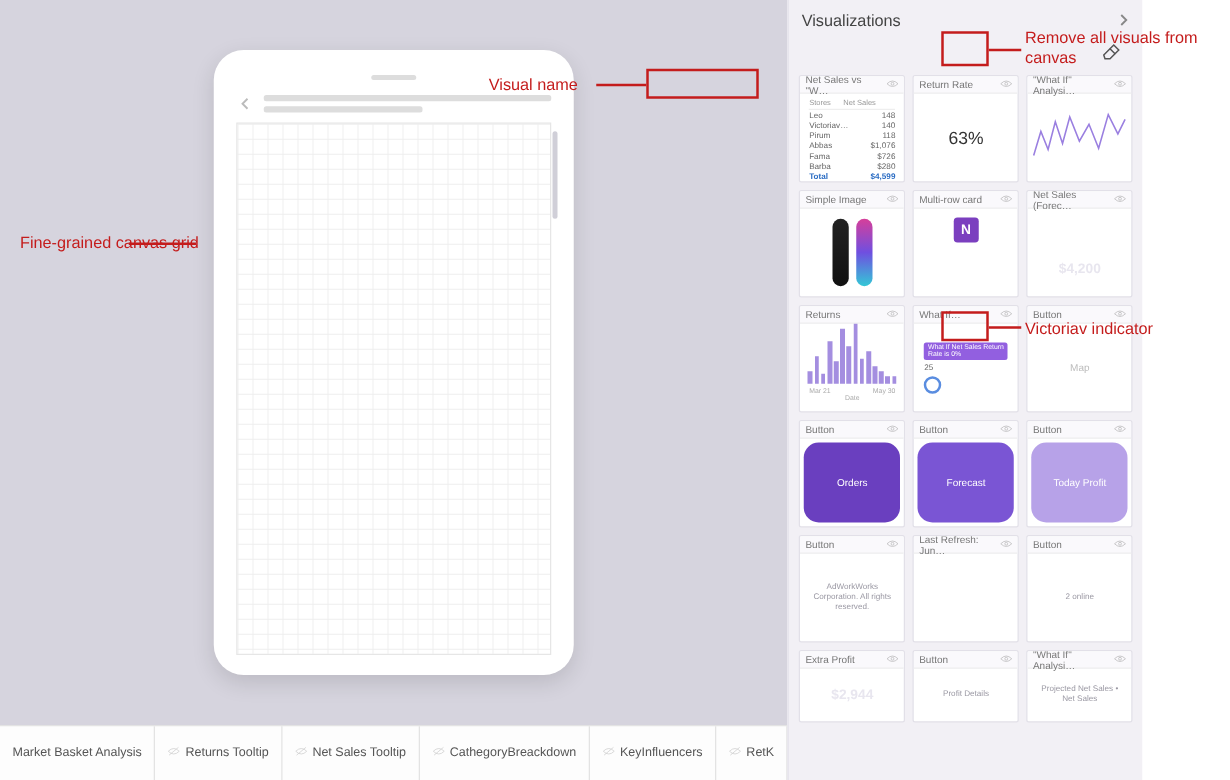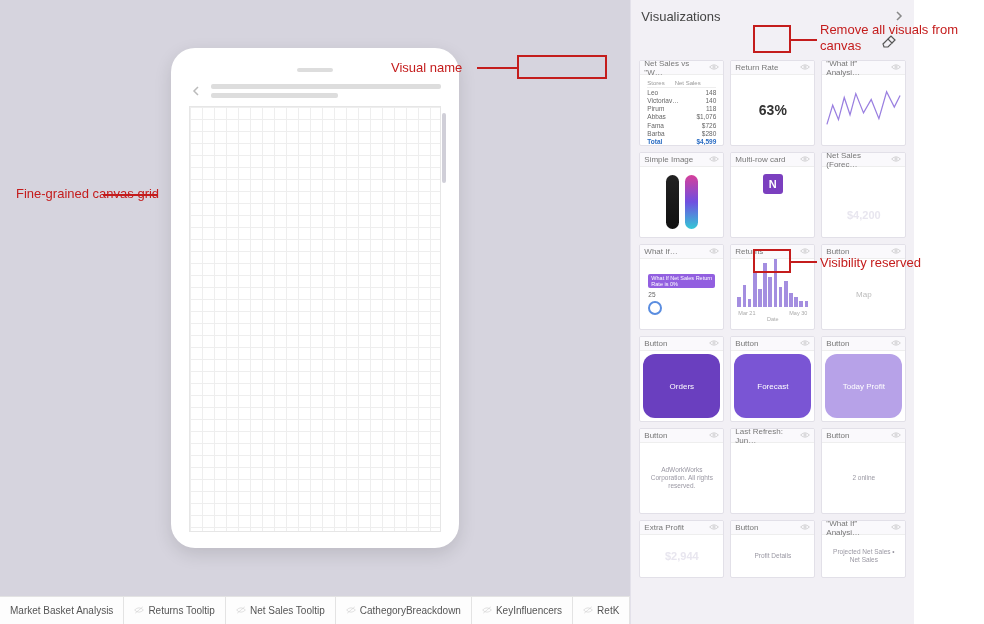--- a/index.html
+++ b/index.html
@@ -67,21 +67,21 @@
       linear-gradient(to bottom, #eee 1px, transparent 1px);
     background-size: 12px 12px;
   }
   .phone-scroll {
     position:absolute; right:-6px; top:6px; width:4px; height:70px;
     background:#d0cfd8; border-radius:2px;
   }
 
   
   .tab-strip {
-    height: 28px;
+    height: 44px;
     background: #fdfdfd;
     border-top: 1px solid #e3e3e3;
     display: flex;
     align-items: stretch;
     font-size: 10px;
     color: #555;
   }
   .tab {
     border-right: 1px solid #e3e3e3;
     padding: 0 10px;
@@ -138,21 +138,21 @@
     font-size: 8px;
     color:#777;
     background:#faf9fc;
     border-bottom:1px solid #eee;
   }
   .tile-head .eye { opacity:.55; }
   .tile-body {
     flex:1; display:flex; align-items:center; justify-content:center;
     font-size:9px; color:#888; position:relative; padding:3px;
   }
-  .big-pct { font-weight:700; font-size:14px; color:#333;}
+  .big-pct { font-weight:400; font-size:14px; color:#333;}
   .btn-fill { width:100%; height:100%; border-radius:12px; display:flex;align-items:center;justify-content:center; font-size:8px; color:#fff;}
   .purple1 { background:#6a3fbf;}
   .purple2 { background:#7a55d4;}
   .purple3 { background:#b7a2e8;}
 
   
   .mini-matrix { width:100%; font-size:6.5px; color:#666; padding:2px 4px; }
   .mini-matrix .mhdr { display:flex; gap:10px; border-bottom:1px solid #eee; padding-bottom:1px; margin-bottom:1px; font-size:6px; color:#999;}
   .mini-matrix .mrow { display:flex; justify-content:space-between; line-height:1.25;}
   .mini-matrix .mrow.total { font-weight:700; color:#2a6cc3;}
@@ -396,36 +396,20 @@
                   <path d="M1 5 Q8 -2 15 5 Q8 12 1 5 Z" fill="none" stroke="#888" stroke-width="1"></path>
                   <circle cx="8" cy="5" r="1.8" fill="none" stroke="#888" stroke-width="1"></circle>
                 </svg></span>
             </div>
             <div class="tile-body">
               <div style="color:#e8e6ef;font-size:11px;font-weight:600;margin-top:26px;">$4,200</div>
             </div>
           </div>
           <div class="viz-tile">
             <div class="tile-head">
-              <span>What If…</span>
-              <span class="eye"><svg class="eye-svg" viewBox="0 0 16 10">
-                  <path d="M1 5 Q8 -2 15 5 Q8 12 1 5 Z" fill="none" stroke="#888" stroke-width="1"></path>
-                  <circle cx="8" cy="5" r="1.8" fill="none" stroke="#888" stroke-width="1"></circle>
-                </svg></span>
-            </div>
-            <div class="tile-body">
-              <div class="whatif">
-                <div class="banner">What If Net Sales Return Rate is 0%</div>
-                <div>25</div>
-                <div class="ring"></div>
-              </div>
-            </div>
-          </div>
-          <div class="viz-tile">
-            <div class="tile-head">
               <span>Returns</span>
               <span class="eye"><svg class="eye-svg" viewBox="0 0 16 10">
                   <path d="M1 5 Q8 -2 15 5 Q8 12 1 5 Z" fill="none" stroke="#888" stroke-width="1"></path>
                   <circle cx="8" cy="5" r="1.8" fill="none" stroke="#888" stroke-width="1"></circle>
                 </svg></span>
             </div>
             <div class="tile-body">
               <div style="width:100%;display:flex;flex-direction:column;">
                 <div class="mini-bars">
                   <div style="height:10px"></div>
@@ -446,20 +430,36 @@
                 <div style="display:flex;justify-content:space-between;font-size:5.5px;color:#aaa;padding:0 4px;">
                   <span>Mar 21</span>
                   <span>May 30</span>
                 </div>
                 <div style="text-align:center;font-size:5.5px;color:#aaa;">Date</div>
               </div>
             </div>
           </div>
           <div class="viz-tile">
             <div class="tile-head">
+              <span>What If…</span>
+              <span class="eye"><svg class="eye-svg" viewBox="0 0 16 10">
+                  <path d="M1 5 Q8 -2 15 5 Q8 12 1 5 Z" fill="none" stroke="#888" stroke-width="1"></path>
+                  <circle cx="8" cy="5" r="1.8" fill="none" stroke="#888" stroke-width="1"></circle>
+                </svg></span>
+            </div>
+            <div class="tile-body">
+              <div class="whatif">
+                <div class="banner">What If Net Sales Return Rate is 0%</div>
+                <div>25</div>
+                <div class="ring"></div>
+              </div>
+            </div>
+          </div>
+          <div class="viz-tile">
+            <div class="tile-head">
               <span>Button</span>
               <span class="eye"><svg class="eye-svg" viewBox="0 0 16 10">
                   <path d="M1 5 Q8 -2 15 5 Q8 12 1 5 Z" fill="none" stroke="#888" stroke-width="1"></path>
                   <circle cx="8" cy="5" r="1.8" fill="none" stroke="#888" stroke-width="1"></circle>
                 </svg></span>
             </div>
             <div class="tile-body">
               <div style="font-size:8px;color:#bbb;">Map</div>
             </div>
           </div>
@@ -579,17 +579,17 @@
 
 <div class="annot-box" style="left:517px; top:55px; width:90px; height:24px;"></div>
 <div class="annot" style="left:391px; top:60px;">Visual name</div>
 <div class="annot-line" style="left:477px; top:67px; width:40px; height:2px;"></div>
 
 <div class="annot-box" style="left:753px; top:25px; width:38px; height:28px;"></div>
 <div class="annot" style="left:820px; top:22px; line-height:1.25;">Remove all visuals from canvas</div>
 <div class="annot-line" style="left:791px; top:39px; width:26px; height:2px;"></div>
 
 <div class="annot-box" style="left:753px; top:249px; width:38px; height:24px;"></div>
-<div class="annot" style="left:820px; top:255px;">Visibility reserved</div>
+<div class="annot" style="left:820px; top:255px;">Victoriav indicator</div>
 <div class="annot-line" style="left:791px; top:261px; width:26px; height:2px;"></div>
 
 <div class="annot" style="left:16px; top:186px; line-height:1.3;">Fine-grained canvas grid</div>
 <div class="annot-line" style="left:103px; top:194px; width:54px; height:2px;"></div>
 
 </body></html>

